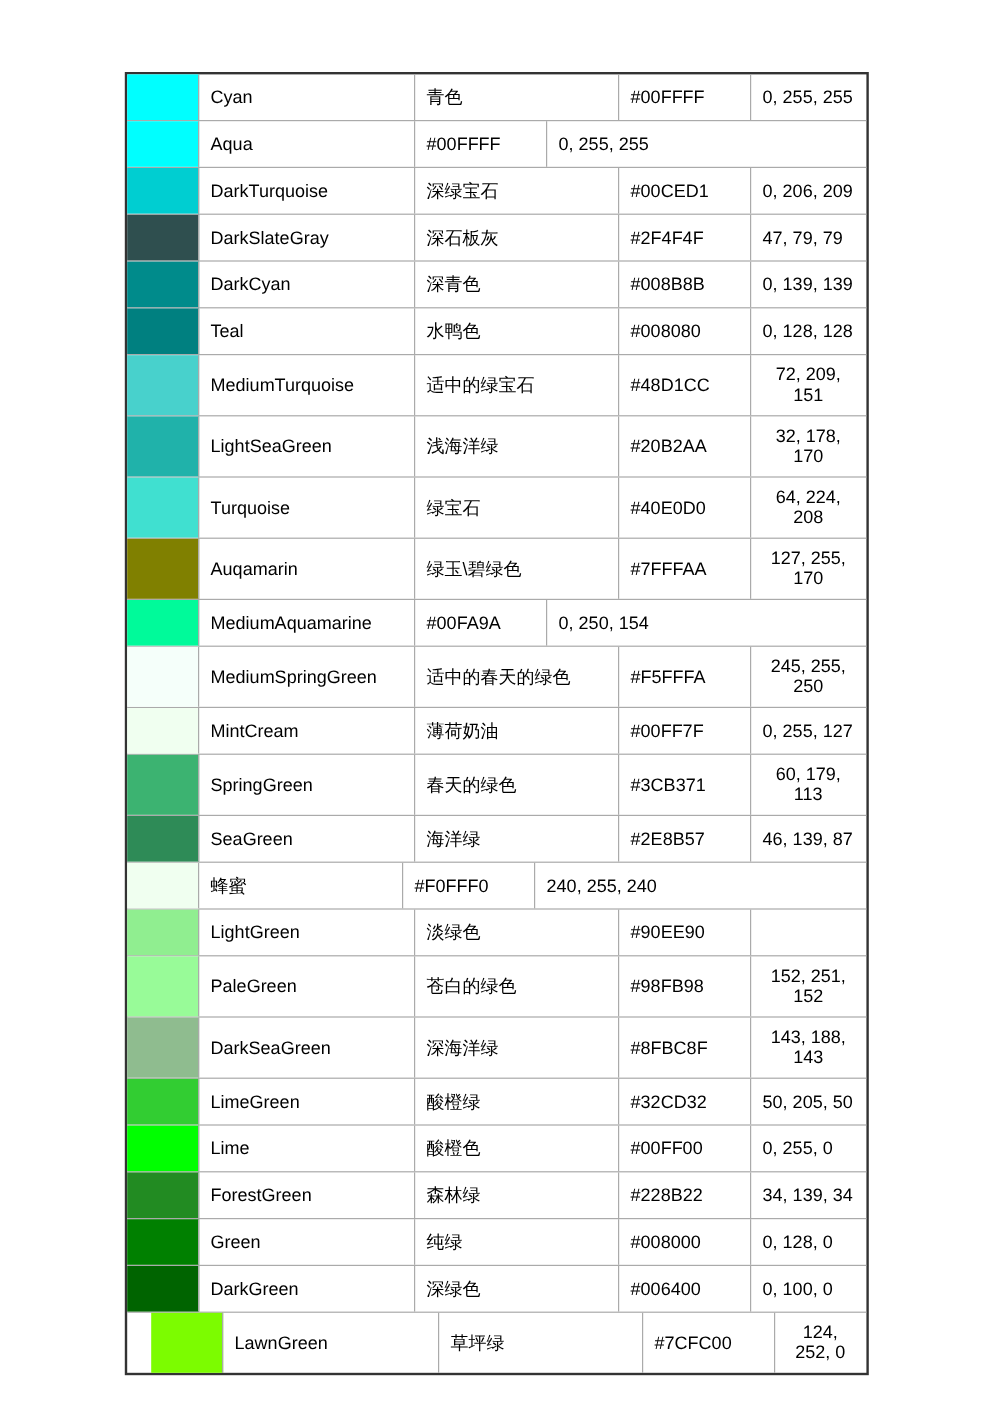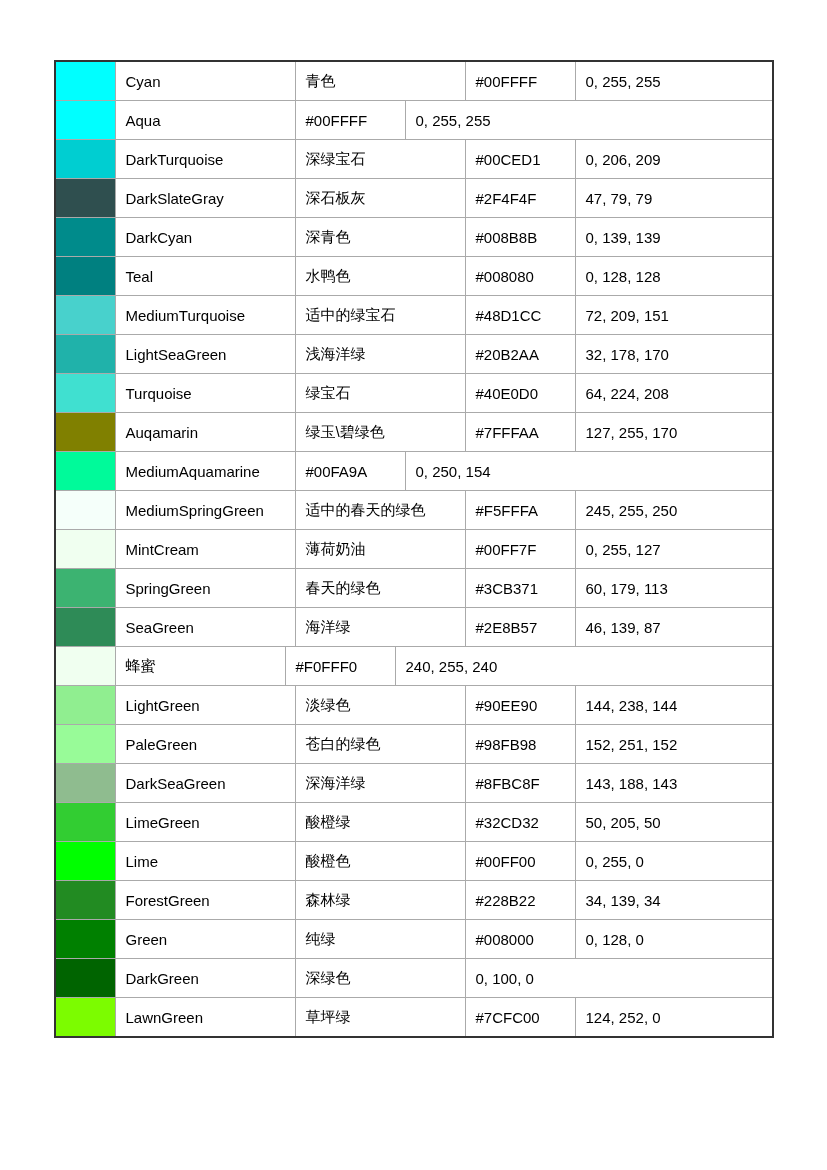--- a/index.html
+++ b/index.html
@@ -7,30 +7,31 @@
       background: #fff;
       font-family: Arial, sans-serif;
       font-size: 15px;
       display: flex;
       justify-content: center;
       align-items: flex-start;
       padding: 60px 40px;
     }
     .table-wrapper {
       border: 2px solid #333;
-      width: 720px;
+      width: 620px;
       text-align: center;
     }
     .color-row {
       display: flex;
       align-items: stretch;
       border-bottom: 1px solid #aaa;
     }
     .color-row:last-child {
       border-bottom: none;
+      margin-left: 20px;
     }
     .color-swatch {
       width: 60px;
       min-height: 38px;
       flex-shrink: 0;
       border-right: 1px solid #aaa;
     }
     .col-name {
       width: 180px;
       flex-shrink: 0;
@@ -173,21 +174,20 @@
       <div class="color-swatch" style="background-color: rgb(240, 255, 240);"></div>
       <div class="col-cn">蜂蜜</div>
       <div class="col-hex">#F0FFF0</div>
       <div class="col-rgb">240, 255, 240</div>
     </div>
     <div class="color-row">
       <div class="color-swatch" style="background-color: rgb(144, 238, 144);"></div>
       <div class="col-name">LightGreen</div>
       <div class="col-cn">淡绿色</div>
       <div class="col-hex">#90EE90</div>
-      <div class="col-rgb">144, 238, 144</div>
     </div>
     <div class="color-row">
       <div class="color-swatch" style="background-color: rgb(152, 251, 152);"></div>
       <div class="col-name">PaleGreen</div>
       <div class="col-cn">苍白的绿色</div>
       <div class="col-hex">#98FB98</div>
       <div class="col-rgb">152, 251, 152</div>
     </div>
     <div class="color-row">
       <div class="color-swatch" style="background-color: rgb(143, 188, 143);"></div>
@@ -221,20 +221,21 @@
       <div class="color-swatch" style="background-color: rgb(0, 128, 0);"></div>
       <div class="col-name">Green</div>
       <div class="col-cn">纯绿</div>
       <div class="col-hex">#008000</div>
       <div class="col-rgb">0, 128, 0</div>
     </div>
     <div class="color-row">
       <div class="color-swatch" style="background-color: rgb(0, 100, 0);"></div>
       <div class="col-name">DarkGreen</div>
       <div class="col-cn">深绿色</div>
+      <div class="col-hex">#006400</div>
       <div class="col-rgb">0, 100, 0</div>
     </div>
     <div class="color-row">
       <div class="color-swatch" style="background-color: rgb(124, 252, 0);"></div>
       <div class="col-name">LawnGreen</div>
       <div class="col-cn">草坪绿</div>
       <div class="col-hex">#7CFC00</div>
       <div class="col-rgb">124, 252, 0</div>
     </div>
   </div>

